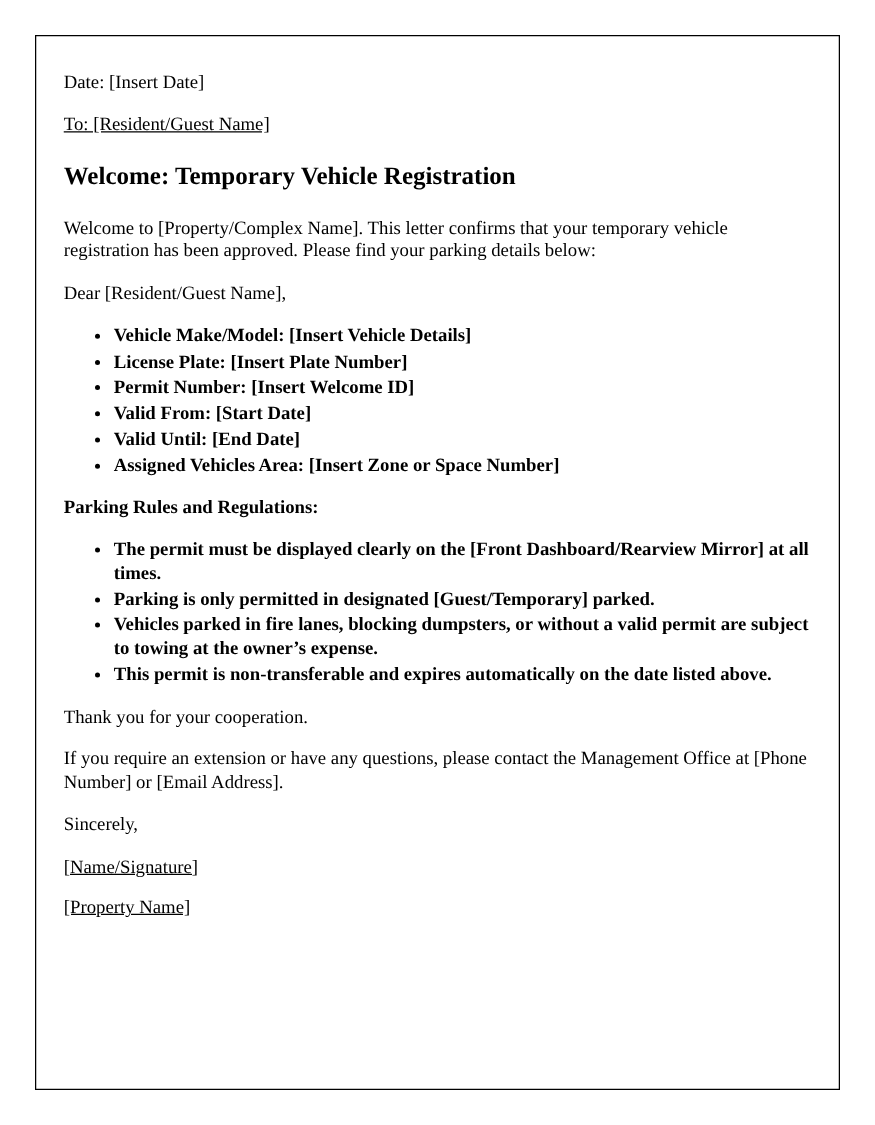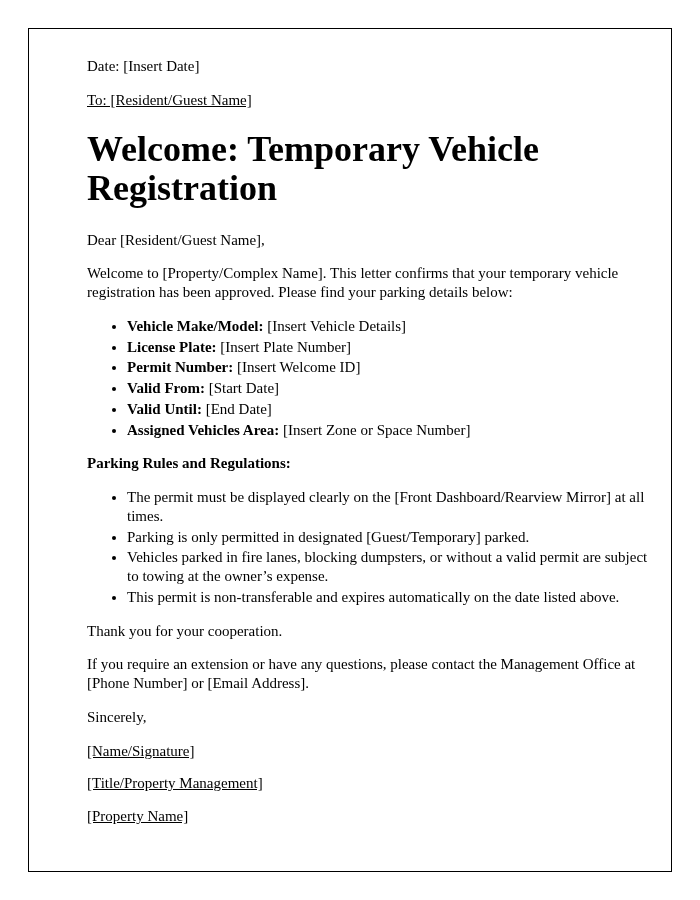--- a/index.html
+++ b/index.html
@@ -11,39 +11,39 @@
     color: #000000;
   }
   .page {
     position: absolute;
     left: 28px;
     top: 28px;
     width: 644px;
     height: 844px;
     border: 1px solid #000000;
     background: #ffffff;
-    padding-left: 36px;
   }
   .content {
     padding: 28px 22px 0 22px;
     font-size: 15px;
     line-height: 1.25;
   }
   .block { margin-bottom: 15px; }
   .line { line-height: 1.25; text-decoration: underline; }
   h1.letter-title {
-    font-size: 36px;
+    font-size: 20px;
     font-weight: bold;
     margin: 20px 0 22px 0;
     line-height: 1.1;
     letter-spacing: 0px;
   }
   ul.letter-list {
     margin: 0 0 15px 0;
     padding-left: 40px;
+    font-weight: bold;
   }
   ul.letter-list li {
     margin: 0 0 2px 0;
     line-height: 1.25;
   }
   .bold { font-weight: bold; }
   .signature-block div { line-height: 1.25; margin-top: 14px; }
 </style>
 </head>
 <body>
@@ -52,23 +52,23 @@
   <div class="content">
 
     <p class="block">Date: [Insert Date]</p>
 
     <div class="block">
       <div class="line">To: [Resident/Guest Name]</div>
     </div>
 
     <h1 class="letter-title">Welcome: Temporary Vehicle Registration</h1>
 
+    <p class="block">Welcome to [Property/Complex Name]. This letter confirms that your temporary vehicle registration has been approved. Please find your parking details below:</p>
+
     <p class="block">Dear [Resident/Guest Name],</p>
-
-    <p class="block">Welcome to [Property/Complex Name]. This letter confirms that your temporary vehicle registration has been approved. Please find your parking details below:</p>
 
     <ul class="letter-list">
       <li><strong>Vehicle Make/Model:</strong> <span>[Insert Vehicle Details]</span></li>
       <li><strong>License Plate:</strong> <span>[Insert Plate Number]</span></li>
       <li><strong>Permit Number:</strong> <span>[Insert Welcome ID]</span></li>
       <li><strong>Valid From:</strong> <span>[Start Date]</span></li>
       <li><strong>Valid Until:</strong> <span>[End Date]</span></li>
       <li><strong>Assigned Vehicles Area:</strong> <span>[Insert Zone or Space Number]</span></li>
     </ul>
 
@@ -82,18 +82,17 @@
     </ul>
 
     <p class="block">Thank you for your cooperation.</p>
 
     <p class="block">If you require an extension or have any questions, please contact the Management Office at [Phone Number] or [Email Address].</p>
 
     <p class="block">Sincerely,</p>
 
     <div class="signature-block">
       <div class="line">[Name/Signature]</div>
-      <div class="line">[Title/Property Management]</div>
       <div class="line">[Property Name]</div>
     </div>
 
   </div>
 </div>
 
 </body></html>

